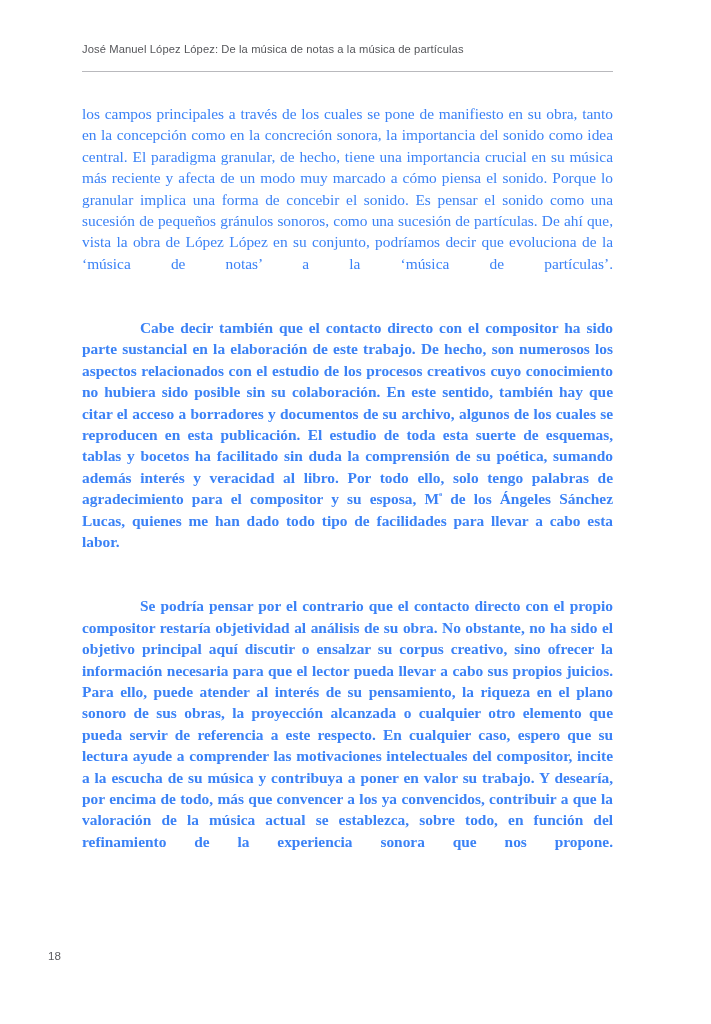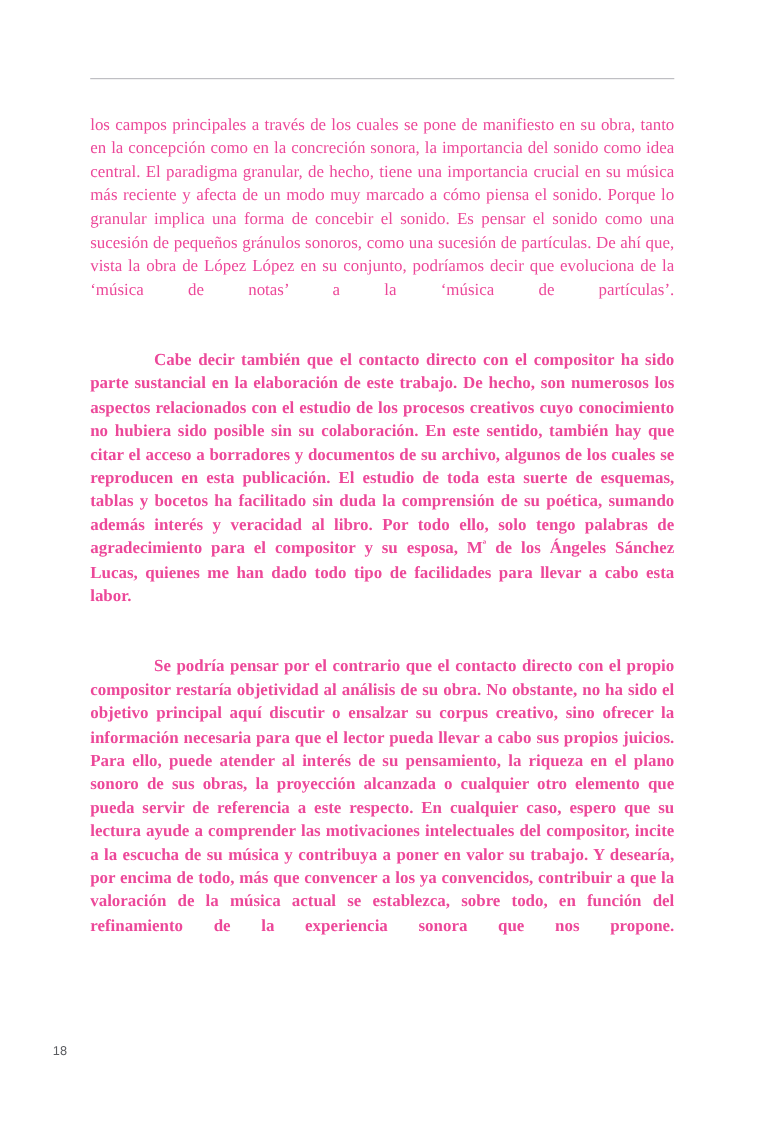--- a/index.html
+++ b/index.html
@@ -51,21 +51,21 @@
     position: absolute;
     left: 82px;
     top: 103px;
     width: 531px;
   }
 
   .body-paragraph {
     margin: 0;
     font-size: 15.4px;
     line-height: 21.4px;
-    color: #ec4899;
+    color: #3b82f6;
     text-align: justify;
     text-justify: inter-word;
     hyphens: none;
     word-spacing: 0.02em;
   }
 
   .body-paragraph + .body-paragraph {
     margin-top: 21.4px;
     font-weight: bold;
   }
@@ -101,20 +101,23 @@
     line-height: 15px;
     color: #5b5c60;
     text-align: center;
   }
 </style>
 </head>
 <body>
 
 <div class="page">
 
+  <div class="running-head">
+    <div class="running-head-text">José Manuel López López: De la música de notas a la música de partículas</div>
+  </div>
 
   <div class="running-head-rule"></div>
 
   <div class="text-column">
 
     <p class="body-paragraph">los campos principales a través de los cuales se pone de manifiesto en su obra, tanto en la concepción como en la concreción sonora, la importancia del sonido como idea central. El paradigma granular, de hecho, tiene una importancia crucial en su música más reciente y afecta de un modo muy marcado a cómo piensa el sonido. Porque lo granular implica una forma de concebir el sonido. Es pensar el sonido como una sucesión de pequeños gránulos sonoros, como una sucesión de partículas. De ahí que, vista la obra de López López en su conjunto, podríamos decir que evoluciona de la ‘música de notas’ a la ‘música de partículas’.</p>
 
     <p class="body-paragraph indented">Cabe decir también que el contacto directo con el compositor ha sido parte sustancial en la elaboración de este trabajo. De hecho, son numerosos los aspectos relacionados con el estudio de los procesos creativos cuyo conocimiento no hubiera sido posible sin su colaboración. En este sentido, también hay que citar el acceso a borradores y documentos de su archivo, algunos de los cuales se reproducen en esta publicación. El estudio de toda esta suerte de esquemas, tablas y bocetos ha facilitado sin duda la comprensión de su poética, sumando además interés y veracidad al libro. Por todo ello, solo tengo palabras de agradecimiento para el compositor y su esposa, M<span class="ordinal">ª</span> de los Ángeles Sánchez Lucas, quienes me han dado todo tipo de facilidades para llevar a cabo esta labor.</p>
 
     <p class="body-paragraph indented">Se podría pensar por el contrario que el contacto directo con el propio compositor restaría objetividad al análisis de su obra. No obstante, no ha sido el objetivo principal aquí discutir o ensalzar su corpus creativo, sino ofrecer la información necesaria para que el lector pueda llevar a cabo sus propios juicios. Para ello, puede atender al interés de su pensamiento, la riqueza en el plano sonoro de sus obras, la proyección alcanzada o cualquier otro elemento que pueda servir de referencia a este respecto. En cualquier caso, espero que su lectura ayude a comprender las motivaciones intelectuales del compositor, incite a la escucha de su música y contribuya a poner en valor su trabajo. Y desearía, por encima de todo, más que convencer a los ya convencidos, contribuir a que la valoración de la música actual se establezca, sobre todo, en función del refinamiento de la experiencia sonora que nos propone.</p>

